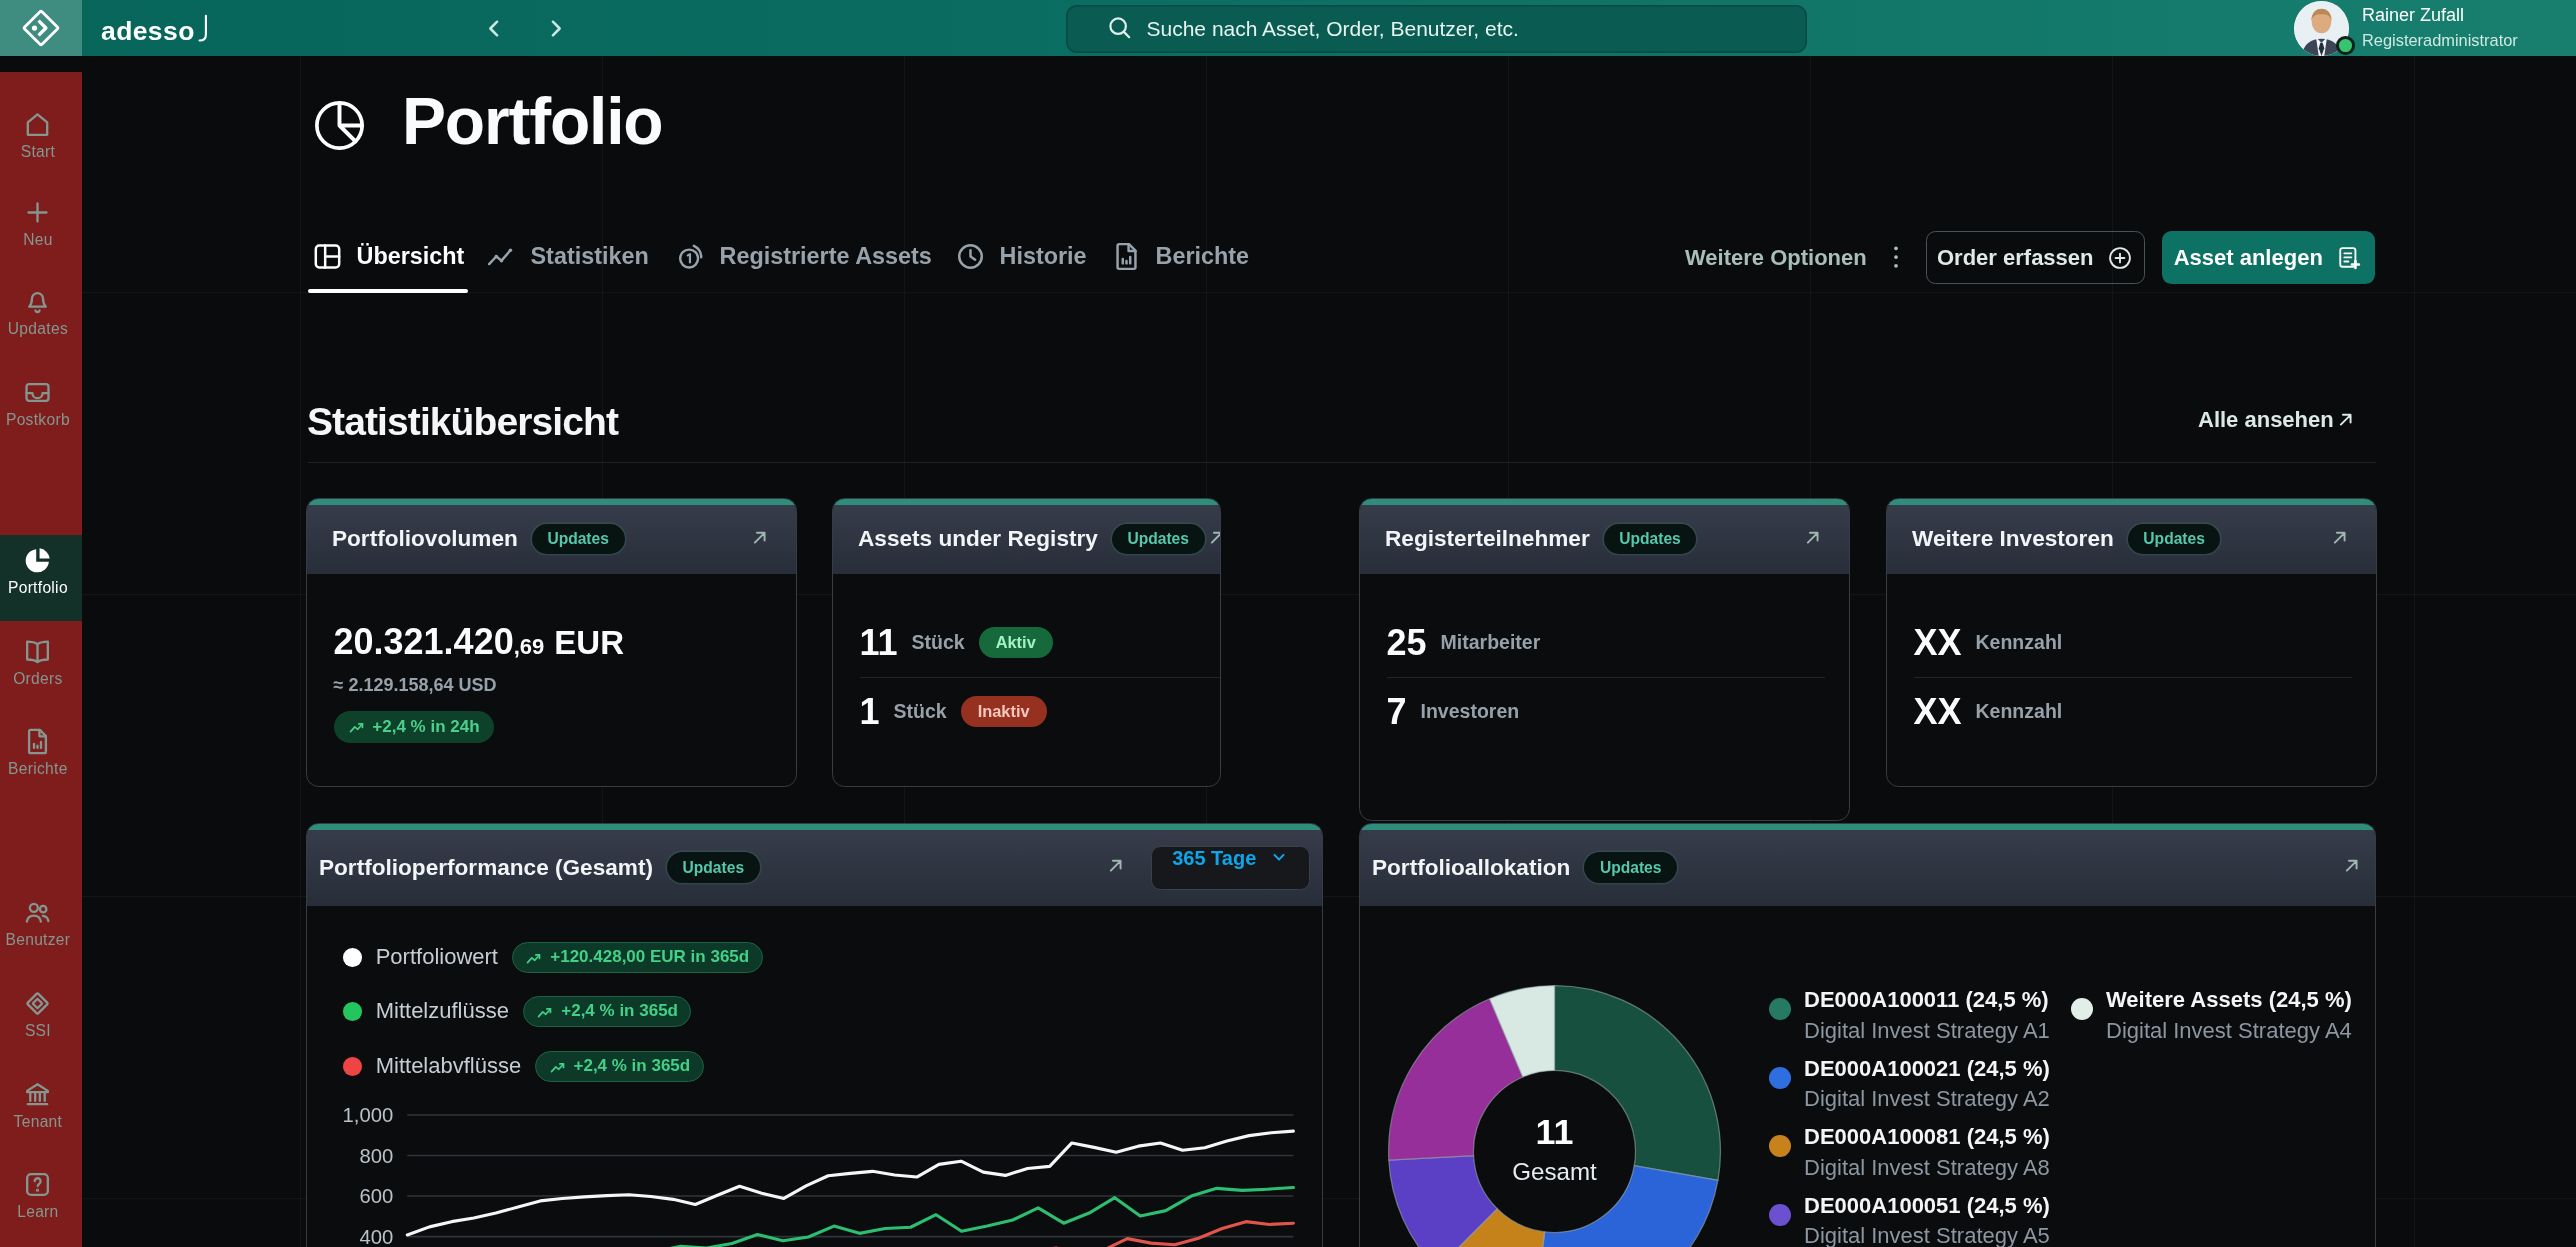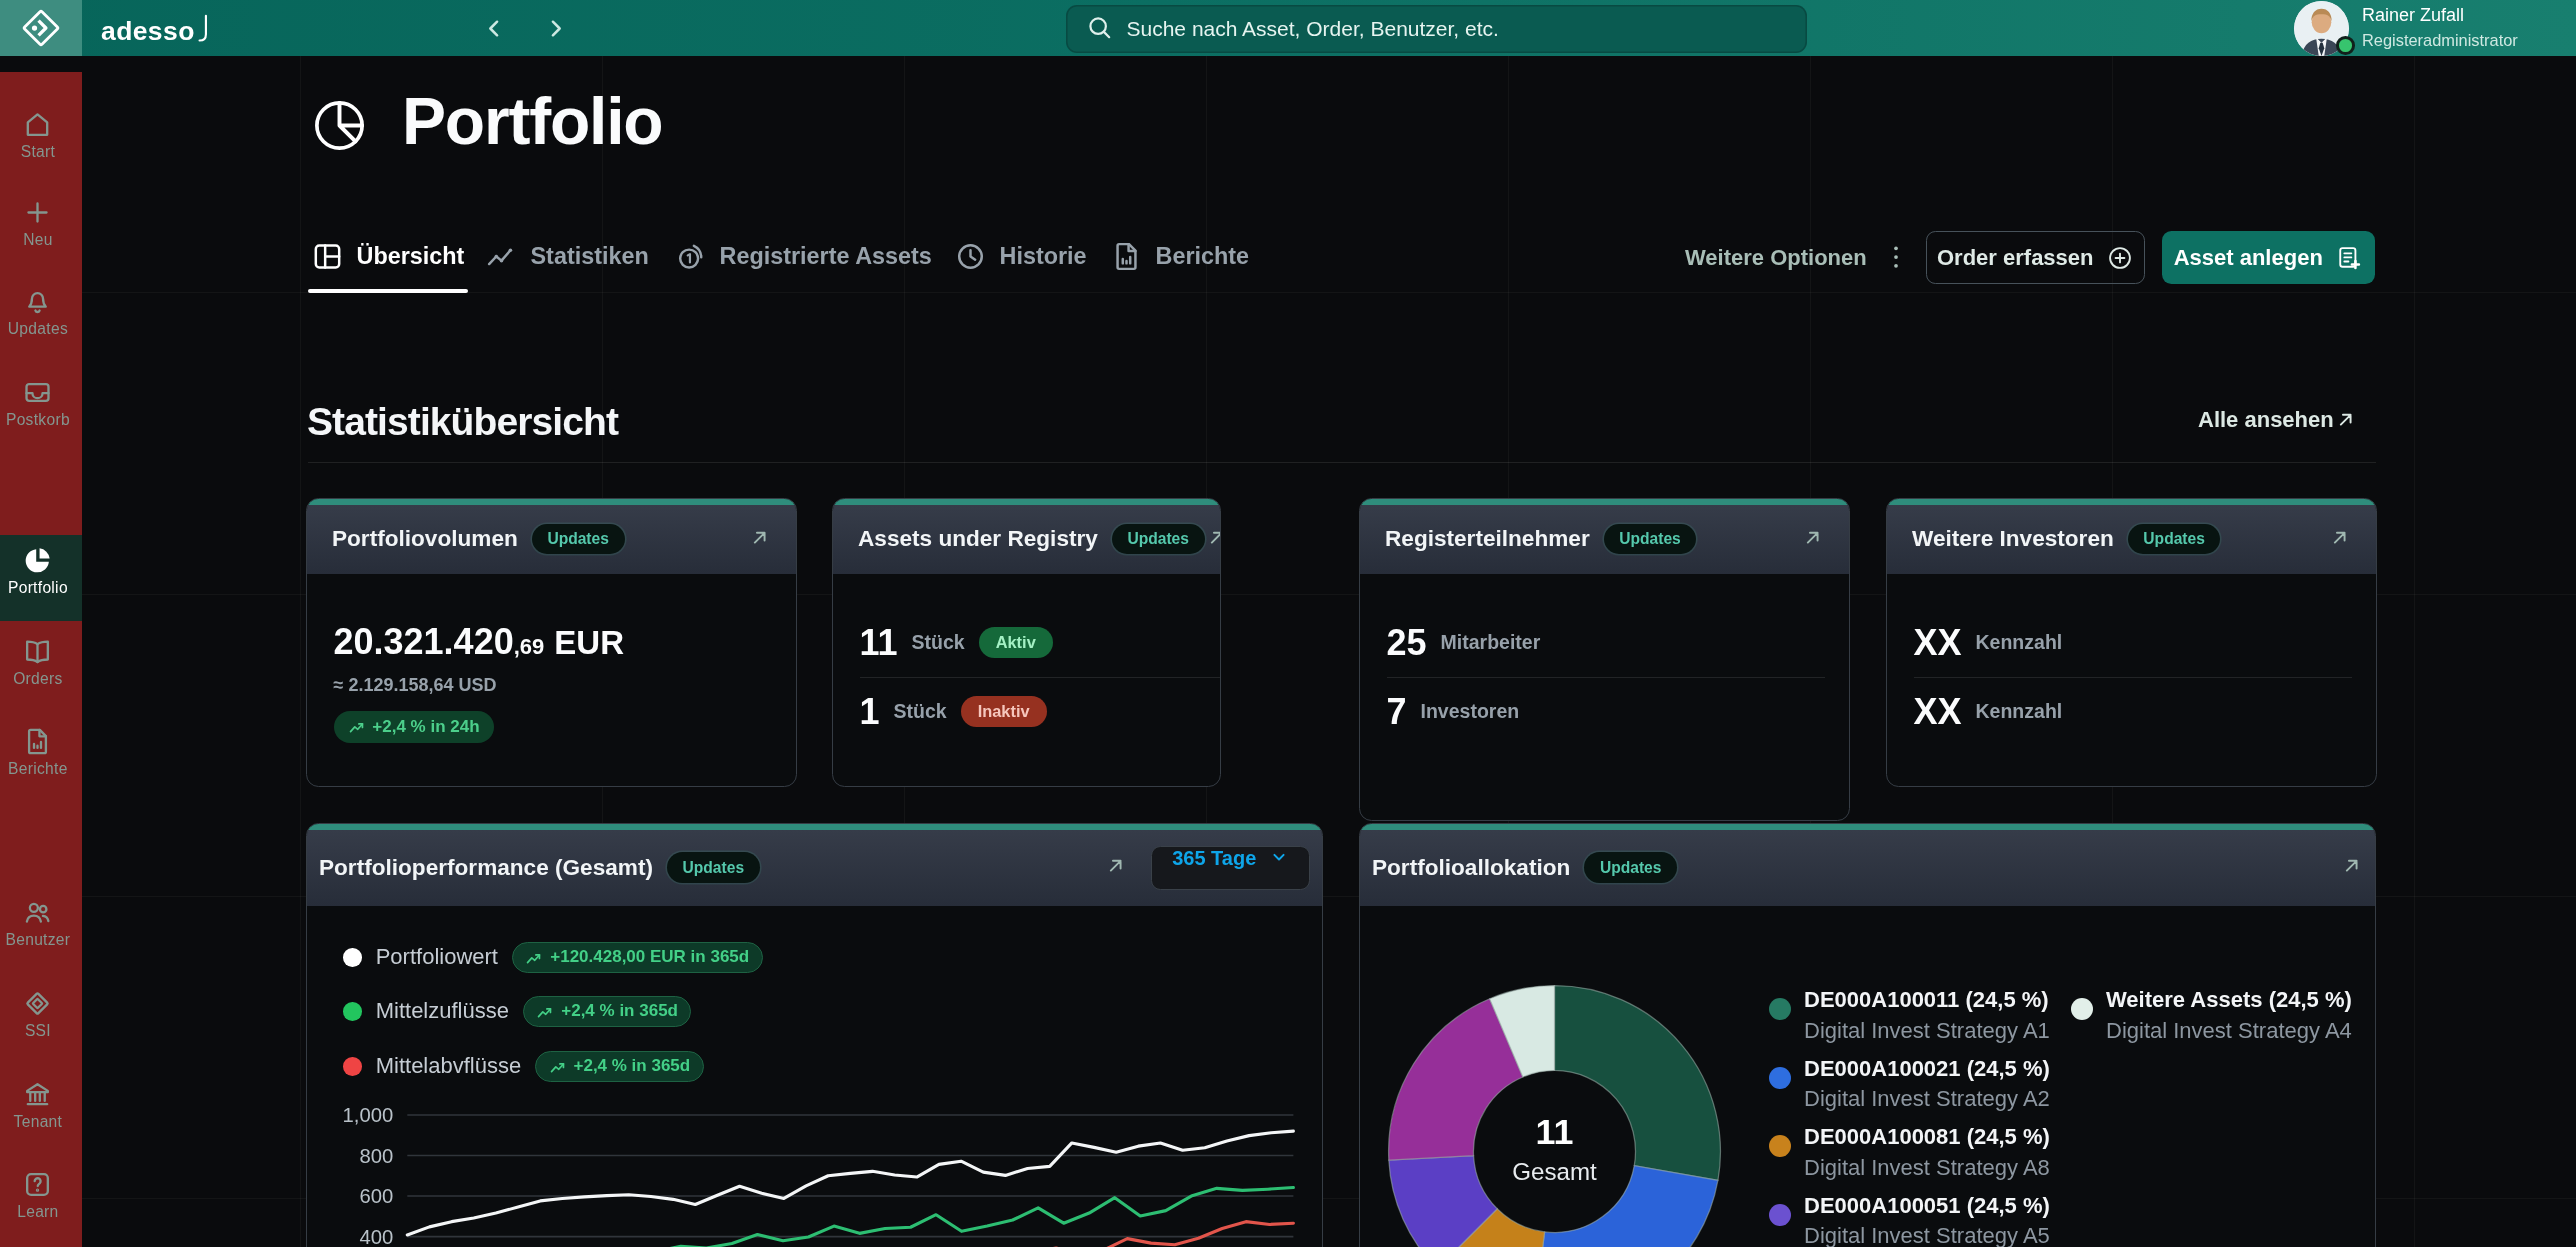--- a/index.html
+++ b/index.html
@@ -8,21 +8,21 @@
 .abs{position:absolute}
 
 .header{position:absolute;left:0;top:0;width:2576px;height:56px;
 background:linear-gradient(90deg,#07655a 0%,#0b6e62 45%,#187f6f 100%);z-index:5}
 .logoblock{position:absolute;left:0;top:0;width:82px;height:56px;background:#3e8d80;
 display:flex;align-items:center;justify-content:center}
 .brand{position:absolute;left:101px;top:11.7px;color:#fff;font-size:26.5px;font-weight:700;letter-spacing:0.4px}
 .hchev{position:absolute;top:14px;color:#cde8e2}
 .search{position:absolute;left:1066px;top:4.7px;width:741px;height:48px;border-radius:11px;
 background:#0a5b51;box-shadow:inset 0 0 0 1.6px rgba(0,0,0,0.18);display:flex;align-items:center;
-padding-left:20px;gap:14px}
+padding-left:40px;gap:14px}
 .search .ph{color:#e6f4f0;font-size:21px}
 .avatar{position:absolute;left:2294px;top:0.8px;width:55px;height:55px;border-radius:50%;overflow:hidden;background:#e9f0f3}
 .status{position:absolute;left:2336px;top:36px;width:18.7px;height:18.7px;border-radius:50%;
 background:#37c46e;border:3.1px solid #11201b}
 .uname{position:absolute;left:2362px;top:4.7px;color:#fff;font-size:18px;font-weight:400}
 .urole{position:absolute;left:2362px;top:31px;color:#cfe9e2;font-size:16.4px}
 
 .sidebar{position:absolute;left:0;top:72px;width:82px;height:1192px;background:#7f1d1d;z-index:4}
 .si{position:absolute;left:-3.1px;width:82px;text-align:center;color:#84968f}
 .si svg{display:block;margin:0 auto}

